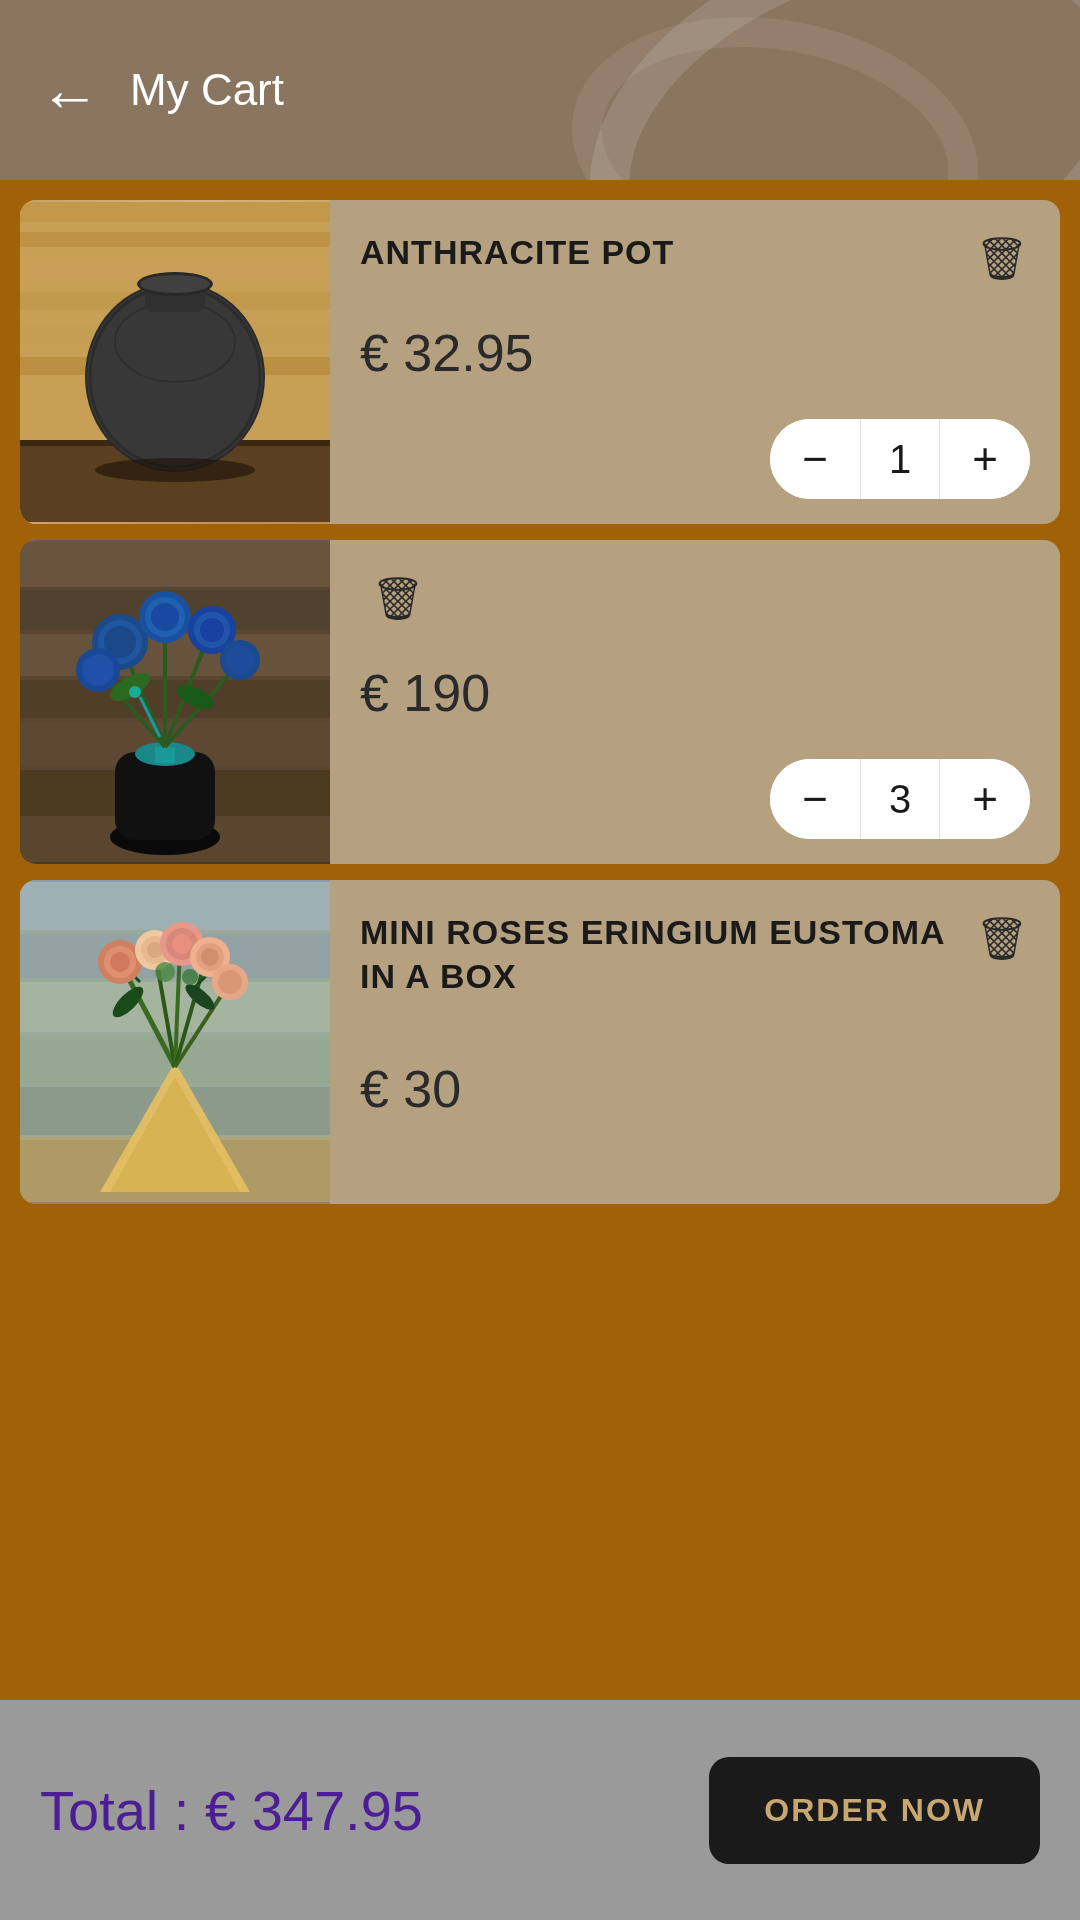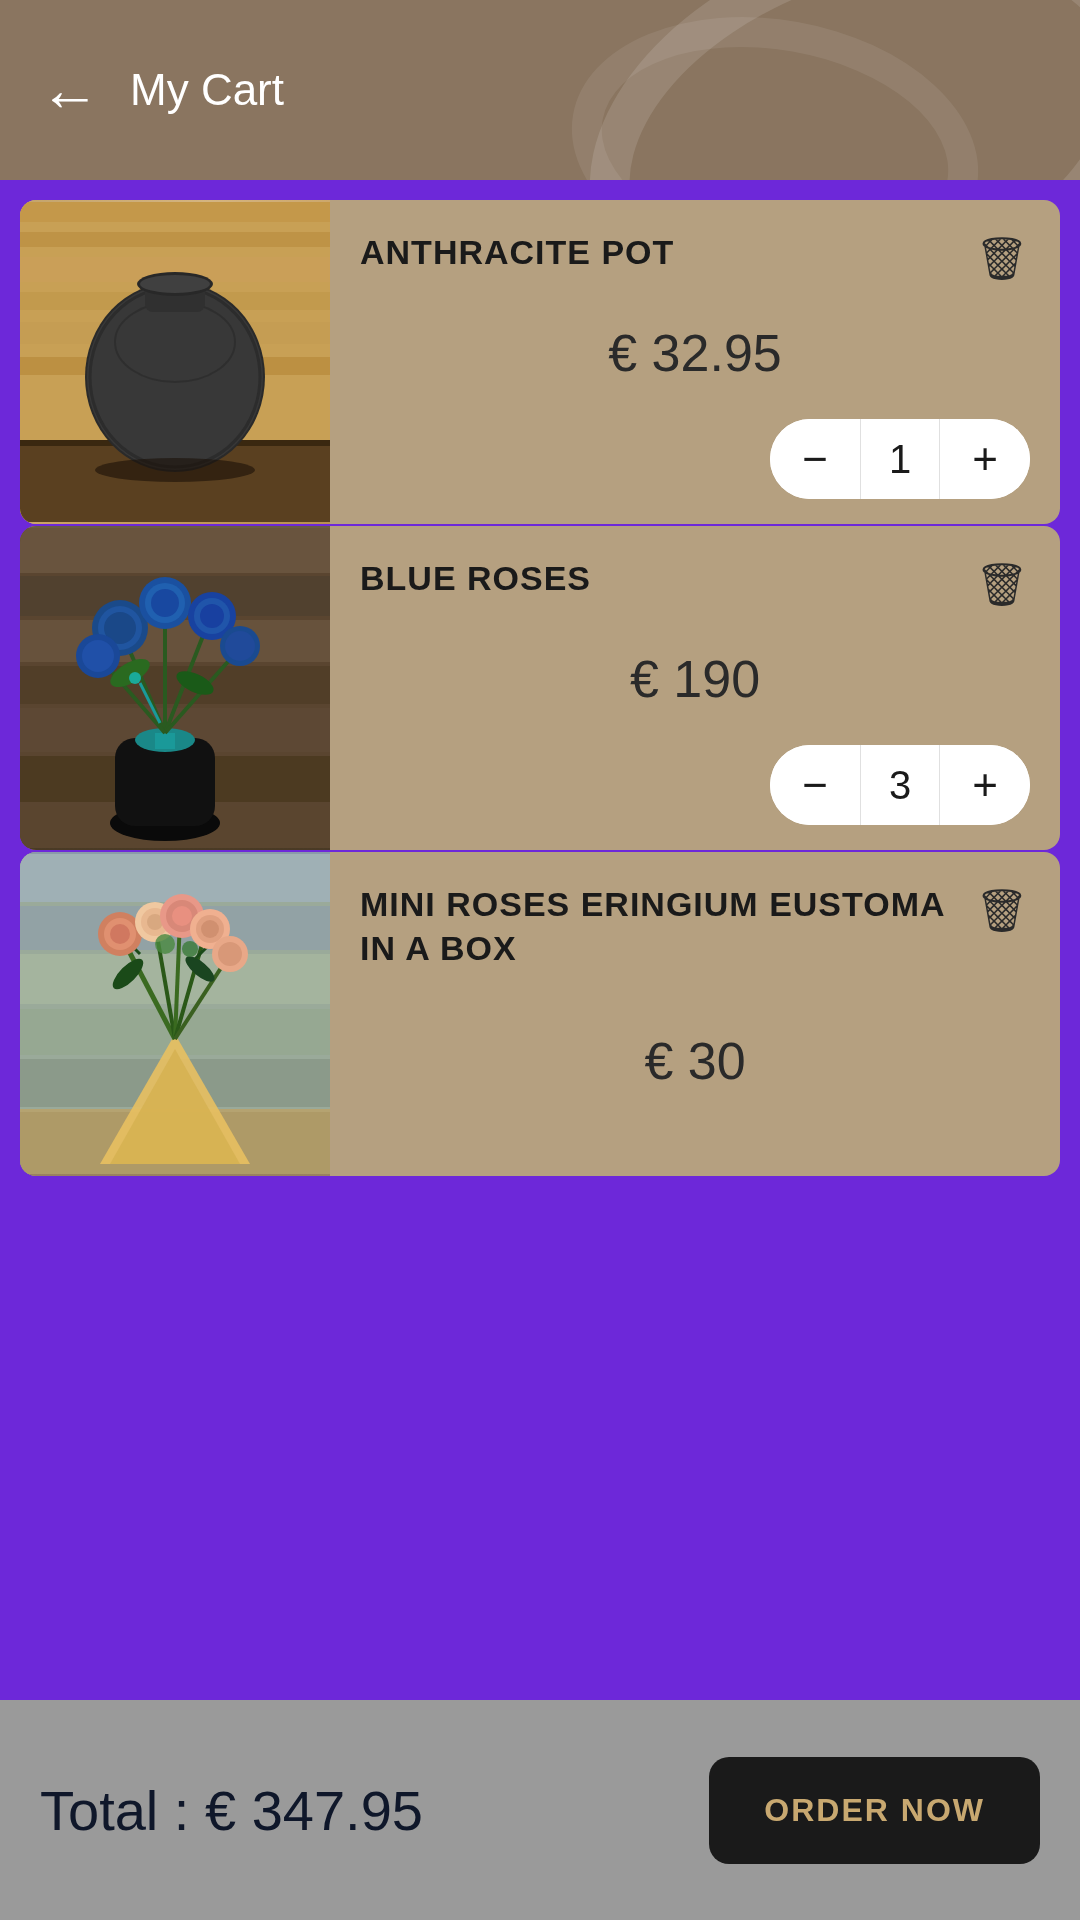--- a/index.html
+++ b/index.html
@@ -60,26 +60,26 @@
 
     .header-title {
       color: white;
       font-size: 44px;
       font-weight: 400;
       z-index: 1;
     }
 
     
     .cart-container {
-      background: #6d28d9;
+      background: #a16207;
       flex: 1;
       padding: 20px 20px;
       display: flex;
       flex-direction: column;
-      gap: 2px;
+      gap: 16px;
       padding-bottom: 30px;
     }
 
     
     .cart-item {
       background: #b5a080;
       border-radius: 16px;
       display: flex;
       overflow: hidden;
       position: relative;
@@ -146,21 +146,20 @@
     }
 
     .delete-icon {
       font-size: 42px;
       color: #2a2a2a;
     }
 
     .item-price {
       font-size: 52px;
       color: #2a2a2a;
-      text-align: center;
       margin: 10px 0;
     }
 
     .item-bottom {
       display: flex;
       justify-content: flex-end;
     }
 
     .quantity-control {
       display: flex;
@@ -205,21 +204,21 @@
       padding: 50px 40px;
       display: flex;
       align-items: center;
       justify-content: space-between;
       min-height: 220px;
     }
 
     .total-text {
       font-size: 56px;
       font-weight: 400;
-      color: #0f172a;
+      color: #4c1d95;
     }
 
     .order-btn {
       background: #1a1a1a;
       color: #c8a870;
       font-size: 32px;
       font-weight: 600;
       letter-spacing: 2px;
       padding: 35px 55px;
       border-radius: 20px;
@@ -334,21 +333,20 @@
         <circle cx="220" cy="118" r="15" fill="#204a9a"></circle>
         <circle cx="78" cy="128" r="22" fill="#1a4898"></circle>
         <circle cx="78" cy="128" r="16" fill="#2050a8"></circle>
 
         <line x1="140" y1="195" x2="120" y2="155" stroke="#1a9a9a" stroke-width="3"></line>
         <circle cx="115" cy="150" r="6" fill="#1aaa9a"></circle>
       </svg>
     </div>
     <div class="item-content">
       <div class="item-top">
-        <div class="item-name">BLUE ROSES</div>
         <div class="delete-btn">
           <span class="delete-icon">🗑</span>
         </div>
       </div>
       <div class="item-price">€ 190</div>
       <div class="item-bottom">
         <div class="quantity-control">
           <button class="qty-btn">−</button>
           <div class="qty-value">3</div>
           <button class="qty-btn">+</button>

